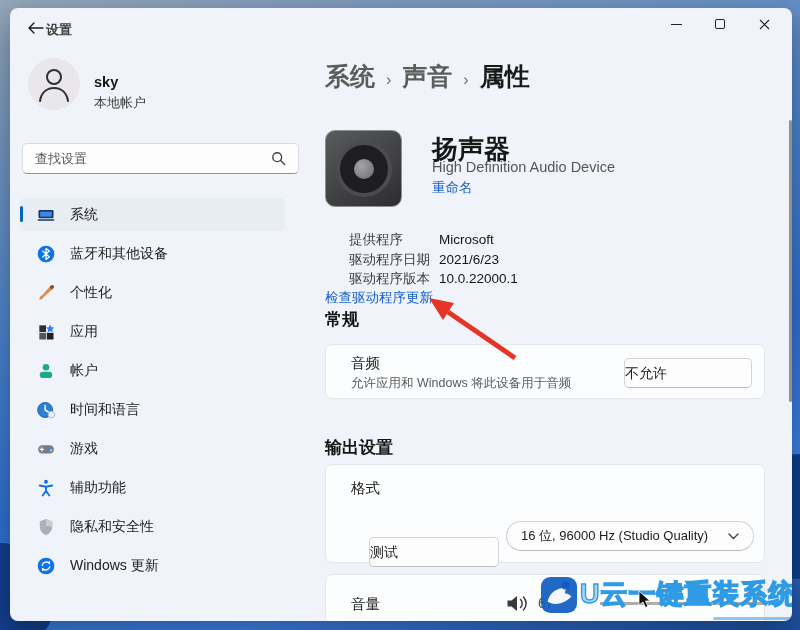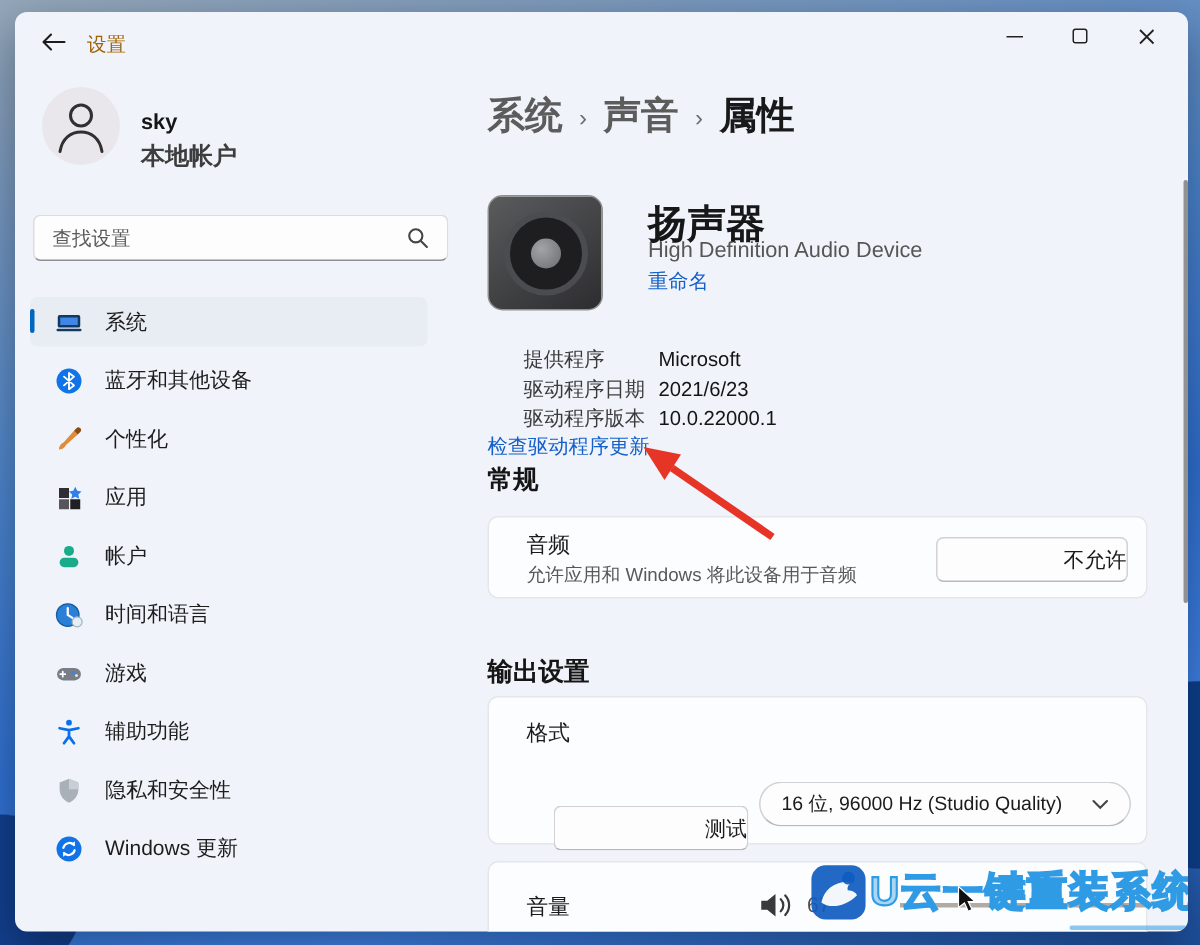--- a/index.html
+++ b/index.html
@@ -12,30 +12,30 @@
       linear-gradient(165deg,#95a8ba 0%,#7e9abc 12%,#4a83cc 40%,#2f6fd0 62%,#3f83e8 82%,#1c4f9e 100%);
     position:relative;
   }
   .window {
     position:absolute; left:10px; top:8px; width:782px; height:613px;
     background:#f0f4fa; border-radius:8px; overflow:hidden;
     box-shadow:0 10px 30px rgba(0,0,0,.35);
   }
   
   .tb-back { position:absolute; left:16px; top:11px; width:20px; height:18px; cursor:pointer; }
-  .tb-title { position:absolute; left:48px; top:13px; font-size:13px; color:#a16207; }
+  .tb-title { position:absolute; left:36px; top:13px; font-size:13px; color:#404040;font-weight:bold; }
   .win-controls { position:absolute; right:6px; top:0; display:flex; }
   .win-btn { width:44px; height:32px; display:flex; align-items:center; justify-content:center; }
   .glyph-min { width:11px; height:1px; background:#222; }
   .glyph-max { width:10px; height:10px; border:1.2px solid #222; border-radius:2px; }
   
   .avatar { position:absolute; left:18px; top:50px; width:52px; height:52px; border-radius:50%;
             background:#e9e7ec; display:flex; align-items:center; justify-content:center; }
   .u-name { position:absolute; left:84px; top:66px; font-size:14.5px; font-weight:bold; color:#151515; }
-  .u-type { position:absolute; left:84px; top:86px; font-size:16px; color:#3d3d3d;font-weight:bold; }
+  .u-type { position:absolute; left:84px; top:86px; font-size:13px; color:#3d3d3d; }
   .search-box { position:absolute; left:12px; top:135px; width:277px; height:31px;
                 background:#fdfdfe; border:1px solid #dcdcdf; border-bottom-color:#8f8f94;
                 border-radius:5px; display:flex; align-items:center; padding:0 12px; }
   .search-box input { flex:1; border:none; outline:none; background:transparent;
                 font-size:13px; color:#1b1b1b; font-family:"Liberation Sans",sans-serif; }
   .search-box input::placeholder { color:#5a5a5a; opacity:1; }
   .nav { position:absolute; left:10px; top:190px; width:265px; }
   .nav-item { position:relative; height:33px; margin-bottom:6px; border-radius:5px;
               display:flex; align-items:center; cursor:pointer; }
   .nav-item.selected { background:#e8ecf3; }
@@ -65,21 +65,21 @@
   .drv-label { width:90px; color:#3c3c3c; }
   .drv-value { color:#141414; }
   .update-link { position:absolute; left:315px; top:281px; font-size:13.5px; }
   .sec-title { position:absolute; left:315px; font-size:17px; font-weight:bold; color:#151515; }
   .card { position:absolute; left:315px; width:440px; background:#fcfdfe;
           border:1px solid #e4e6ea; border-radius:7px; }
   .card-audio { top:336px; height:55px; }
   .ca-title { position:absolute; left:25px; top:9px; font-size:14.5px; color:#1b1b1b; }
   .ca-sub { position:absolute; left:25px; top:30px; font-size:12.5px; color:#595959; }
   .btn { background:#fdfdfd; border:1px solid #d2d2d6; border-bottom-color:#b9b9bd;
-         border-radius:5px; font-size:14px; color:#1b1b1b; text-align:right; cursor:pointer;
+         border-radius:5px; font-size:14px; color:#1b1b1b; text-align:left; cursor:pointer;
          font-family:"Liberation Sans",sans-serif; }
   .ca-btn { position:absolute; right:12px; top:13px; width:128px; height:30px; line-height:28px; }
   .card-format { top:456px; height:99px; }
   .cf-title { position:absolute; left:25px; top:14px; font-size:14.5px; color:#1b1b1b; }
   .cf-test { position:absolute; left:43px; top:72px; width:130px; height:30px; line-height:28px; }
   .cf-select { position:absolute; left:180px; top:56px; width:248px; height:30px;
       background:#fdfdfd; border:1px solid #d2d2d6; border-bottom-color:#b9b9bd; border-radius:15px;
       display:flex; align-items:center; padding:0 14px; cursor:pointer; }
   .cf-sel-text { flex:1; font-size:13px; color:#1b1b1b; white-space:nowrap; }
   .card-volume { top:566px; height:70px; }

